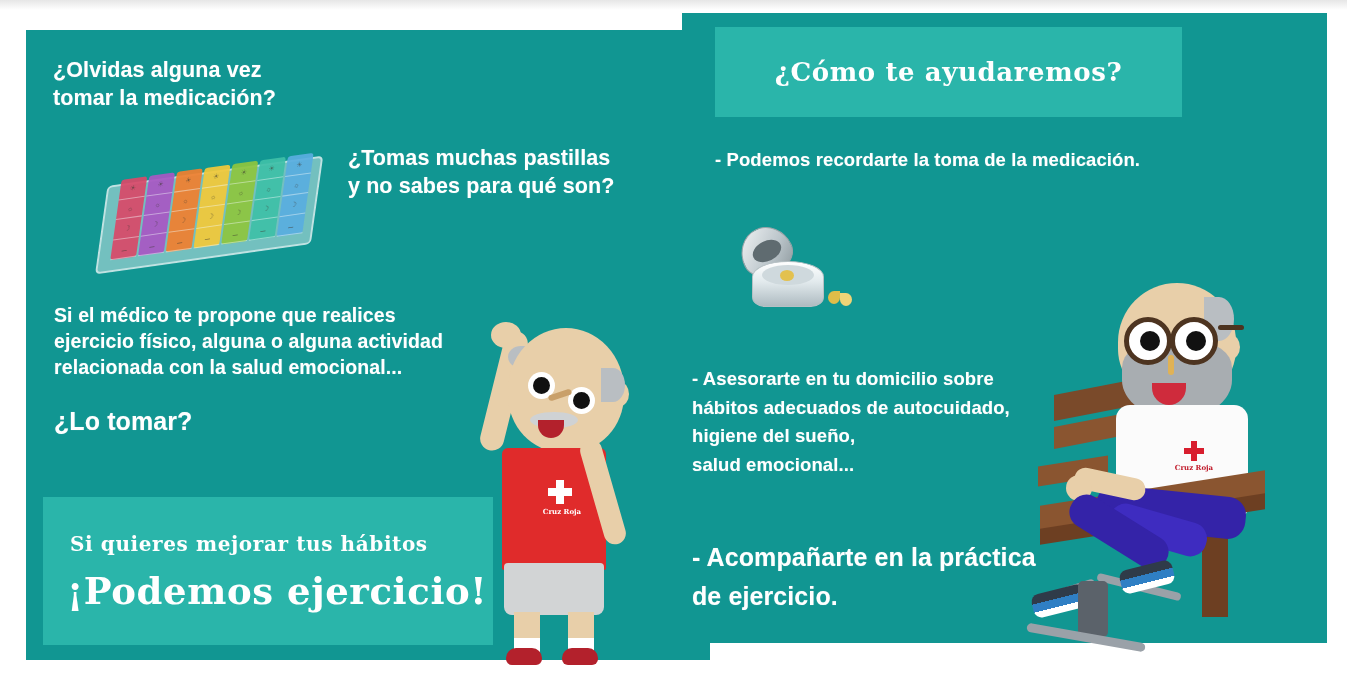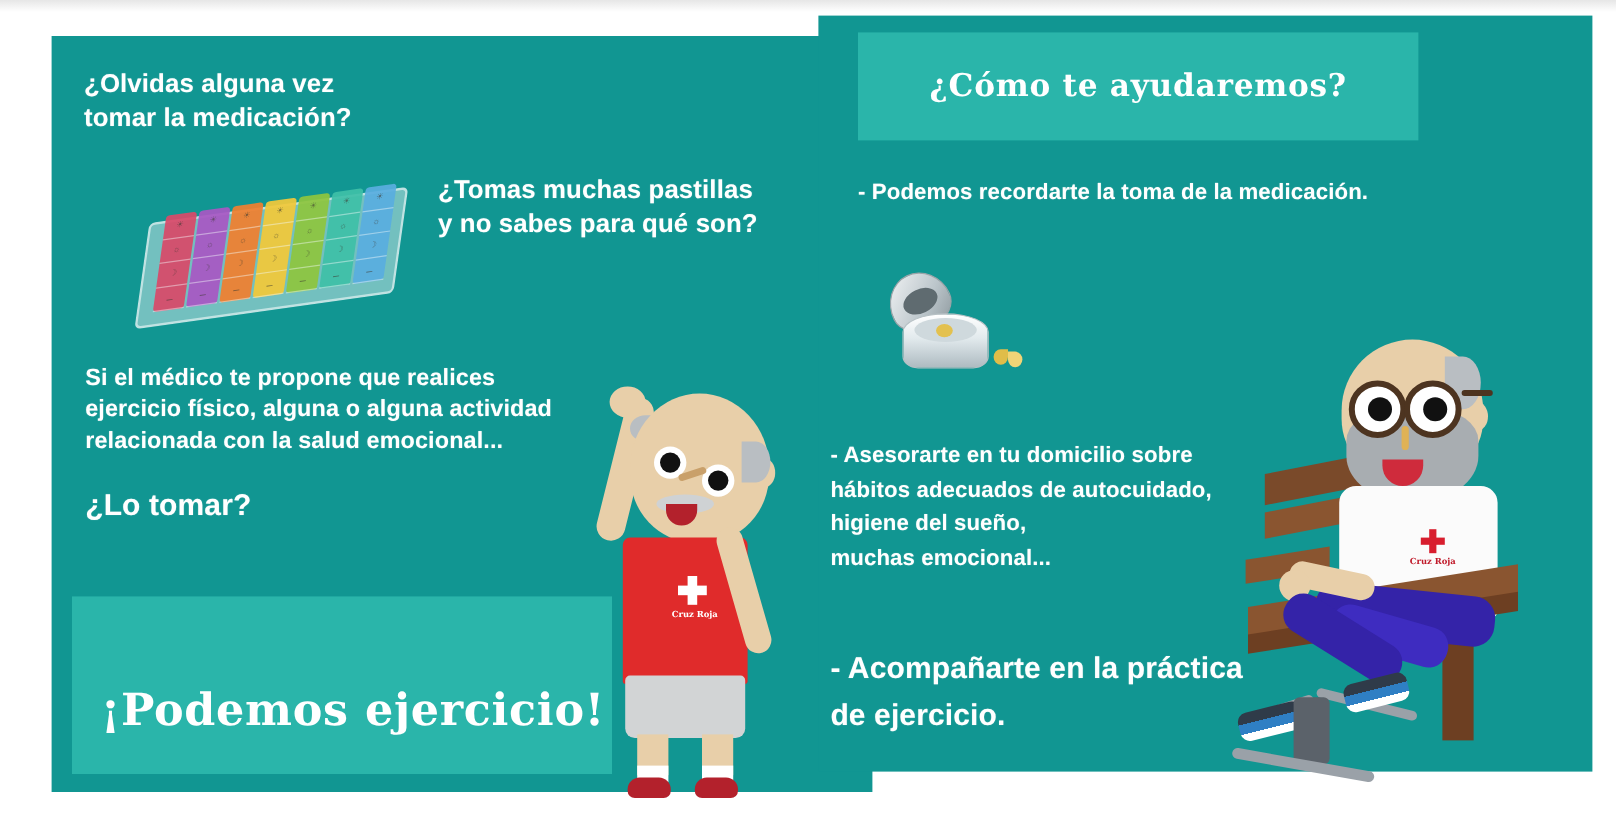--- a/index.html
+++ b/index.html
@@ -19,21 +19,21 @@
     width: 1347px;
     height: 10px;
     background: linear-gradient(to bottom, #e6e6e6 0%, #f4f4f4 55%, #ffffff 100%);
   }
 
   
   .panel {
     position: absolute;
     background: #119692;
   }
-  #panel-left  { left: 43px;  top: 30px; width: 684px; height: 630px; padding-left: 15px; }
+  #panel-left  { left: 26px;  top: 30px; width: 684px; height: 630px; padding-left: 15px; }
   #panel-right { left: 682px; top: 13px; width: 645px; height: 630px; }
 
   
   .copy {
     position: absolute;
     color: #ffffff;
     font-weight: bold;
     line-height: 1.30;
     letter-spacing: .1px;
     white-space: pre-line;
@@ -424,20 +424,21 @@
   <div class="copy" id="q-pills">¿Tomas muchas pastillas
 y no sabes para qué son?</div>
 
   <div class="copy" id="stmt-doctor">Si el médico te propone que realices
 ejercicio físico, alguna o alguna actividad
 relacionada con la salud emocional...</div>
 
   <div class="copy" id="q-doyou">¿Lo tomar?</div>
 
   <div id="banner-left">
+    <div class="slab" id="banner-left-line1">Si quieres mejorar tus hábitos</div>
     <div class="slab" id="banner-left-line2">¡Podemos ejercicio!</div>
   </div>
 
   <div id="char-standing">
     <div class="arm-up"></div>
     <div class="hand-up"></div>
     <div class="hair-l"></div>
     <div class="head"></div>
     <div class="ear"></div>
     <div class="hair-r"></div>
@@ -482,21 +483,21 @@
     <div class="basin"></div>
     <div class="pill-a"></div>
     <div class="frag1"></div>
     <div class="frag2"></div>
   </div>
 
 
   <div class="copy" id="bullet-advice">- Asesorarte en tu domicilio sobre
 hábitos adecuados de autocuidado,
 higiene del sueño,
-muchas emocional...</div>
+salud emocional...</div>
 
   <div class="copy" id="bullet-exercise">- Acompañarte en la práctica
 de ejercicio.</div>
 
   <div id="char-seated">
     <div class="bench-back"></div>
     <div class="bench-back2"></div>
     <div class="bench-arm"></div>
     <div class="head"></div>
     <div class="ear"></div>

